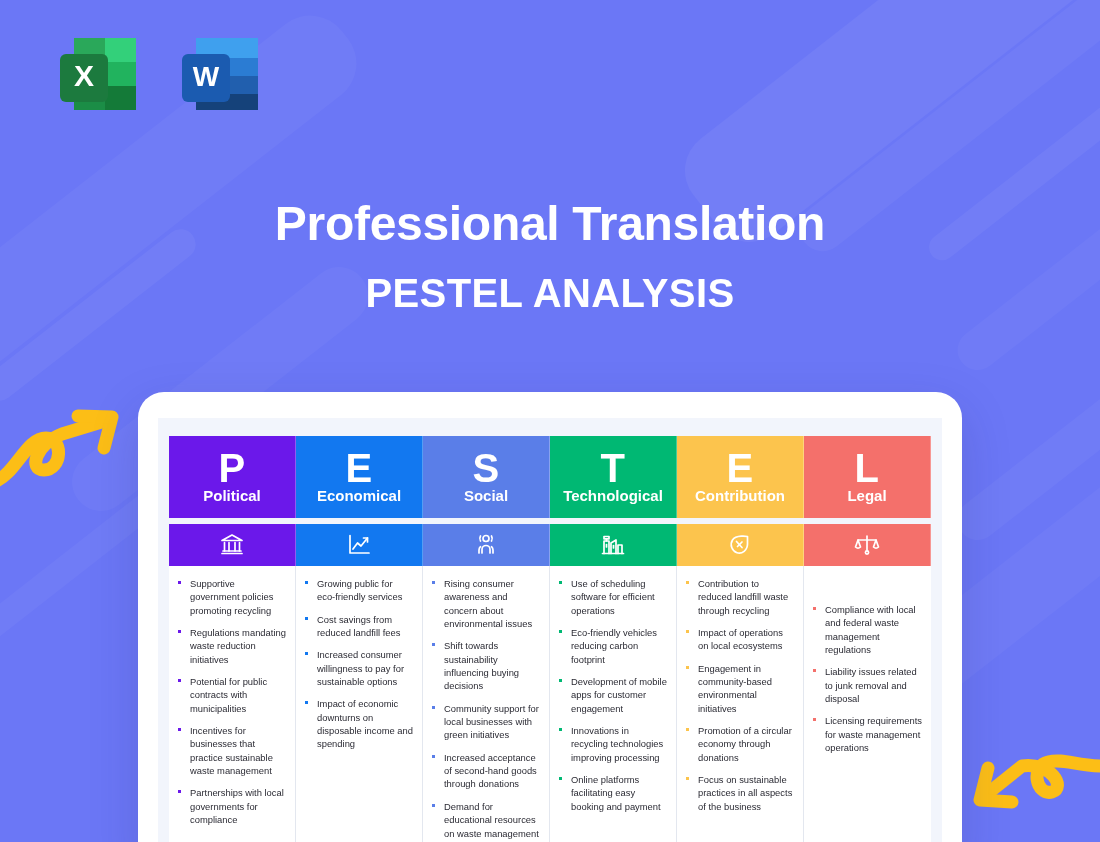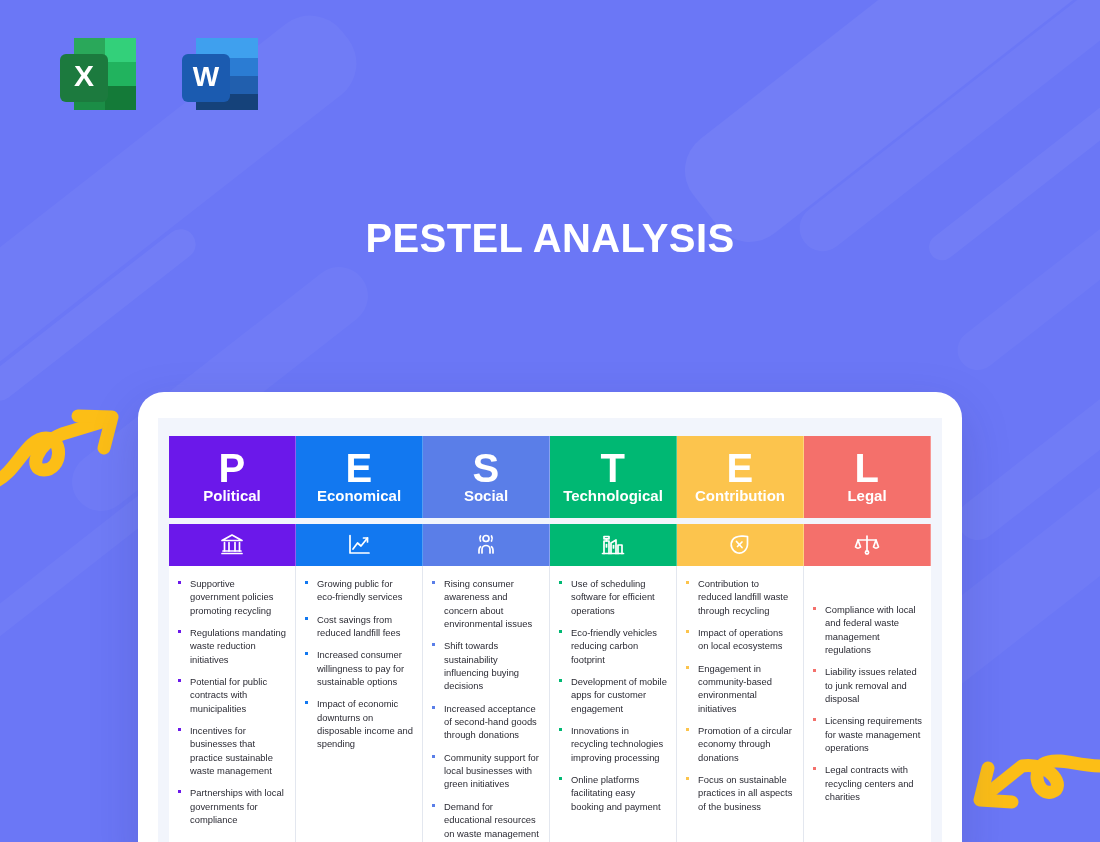--- a/index.html
+++ b/index.html
@@ -208,20 +208,21 @@
       <rect x="22" y="30" width="62" height="18" fill="#2b7cd3"></rect>
       <rect x="22" y="48" width="62" height="18" fill="#215fae"></rect>
       <rect x="22" y="66" width="62" height="16" fill="#15427a"></rect>
       <rect x="8" y="26" width="48" height="48" rx="6" fill="#1b5bb0"></rect>
       <text x="32" y="58" font-family="'Liberation Sans',sans-serif" font-size="28" font-weight="700" fill="#ffffff" text-anchor="middle">W</text>
     </svg>
   </div>
 </div>
 
 <div class="titles">
+  <div class="title-main">Professional Translation</div>
   <div class="title-sub">PESTEL ANALYSIS</div>
 </div>
 
 <svg class="arrow arrow-left" width="140" height="96" viewBox="0 0 140 96">
   <path d="M2 78 C 24 70, 34 34, 54 34 C 72 34, 70 66, 52 66 C 36 66, 44 40, 70 30 L 116 16" fill="none" stroke="#fcbe16" stroke-width="13" stroke-linecap="round" stroke-linejoin="round"></path>
   <path d="M86 12 L 120 13 L 112 44" fill="none" stroke="#fcbe16" stroke-width="13" stroke-linecap="round" stroke-linejoin="round"></path>
 </svg>
 
 <svg class="arrow arrow-right" width="136" height="92" viewBox="0 0 136 92">
   <path d="M134 14 C 108 14, 96 6, 80 10 C 62 14, 68 44, 84 40 C 98 36, 84 10, 54 14 L 14 46" fill="none" stroke="#fcbe16" stroke-width="13" stroke-linecap="round" stroke-linejoin="round"></path>
@@ -335,22 +336,22 @@
             <li style="color: rgb(18, 120, 240);"><span>Growing public for eco-friendly services</span></li>
             <li style="color: rgb(18, 120, 240);"><span>Cost savings from reduced landfill fees</span></li>
             <li style="color: rgb(18, 120, 240);"><span>Increased consumer willingness to pay for sustainable options</span></li>
             <li style="color: rgb(18, 120, 240);"><span>Impact of economic downturns on disposable income and spending</span></li>
           </ul>
         </div>
         <div class="bcell">
           <ul>
             <li style="color: rgb(90, 126, 232);"><span>Rising consumer awareness and concern about environmental issues</span></li>
             <li style="color: rgb(90, 126, 232);"><span>Shift towards sustainability influencing buying decisions</span></li>
+            <li style="color: rgb(90, 126, 232);"><span>Community support for local businesses with green initiatives</span></li>
             <li style="color: rgb(90, 126, 232);"><span>Increased acceptance of second-hand goods through donations</span></li>
-            <li style="color: rgb(90, 126, 232);"><span>Community support for local businesses with green initiatives</span></li>
             <li style="color: rgb(90, 126, 232);"><span>Demand for educational resources on waste management practices</span></li>
           </ul>
         </div>
         <div class="bcell">
           <ul>
             <li style="color: rgb(0, 184, 115);"><span>Use of scheduling software for efficient operations</span></li>
             <li style="color: rgb(0, 184, 115);"><span>Eco-friendly vehicles reducing carbon footprint</span></li>
             <li style="color: rgb(0, 184, 115);"><span>Development of mobile apps for customer engagement</span></li>
             <li style="color: rgb(0, 184, 115);"><span>Innovations in recycling technologies improving processing</span></li>
             <li style="color: rgb(0, 184, 115);"><span>Online platforms facilitating easy booking and payment</span></li>
@@ -363,18 +364,17 @@
             <li style="color: rgb(252, 196, 77);"><span>Engagement in community-based environmental initiatives</span></li>
             <li style="color: rgb(252, 196, 77);"><span>Promotion of a circular economy through donations</span></li>
             <li style="color: rgb(252, 196, 77);"><span>Focus on sustainable practices in all aspects of the business</span></li>
           </ul>
         </div>
         <div class="bcell">
           <ul>
             <li style="color: rgb(244, 112, 107); margin-top: 26px;"><span>Compliance with local and federal waste management regulations</span></li>
             <li style="color: rgb(244, 112, 107);"><span>Liability issues related to junk removal and disposal</span></li>
             <li style="color: rgb(244, 112, 107);"><span>Licensing requirements for waste management operations</span></li>
-            <li style="color: rgb(244, 112, 107);"><span>Legal contracts with recycling centers and charities</span></li>
           </ul>
         </div>
       </div>
   </div>
 </div>
 
 </body></html>

